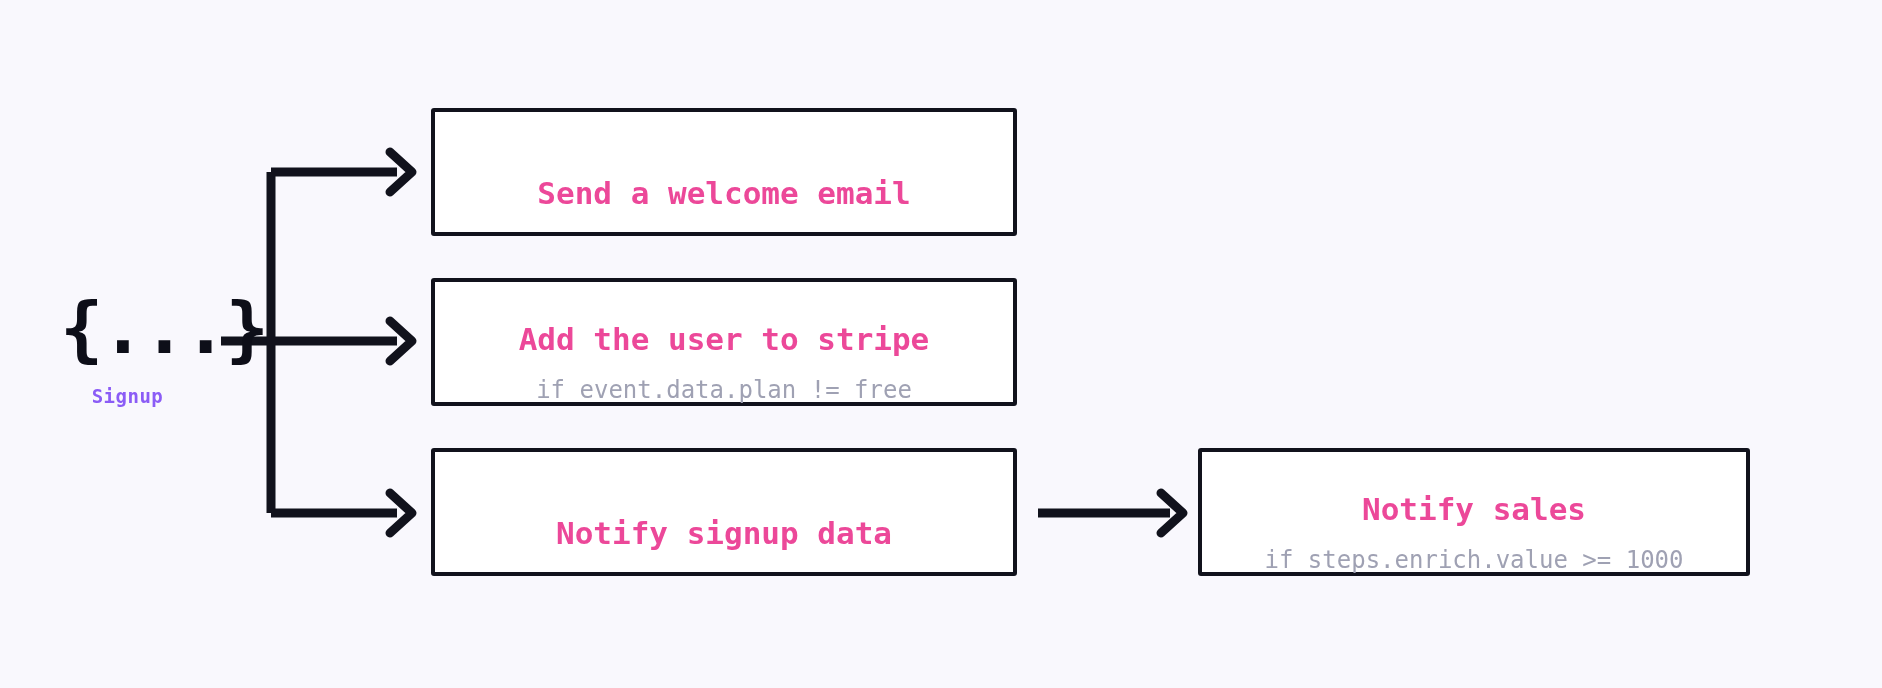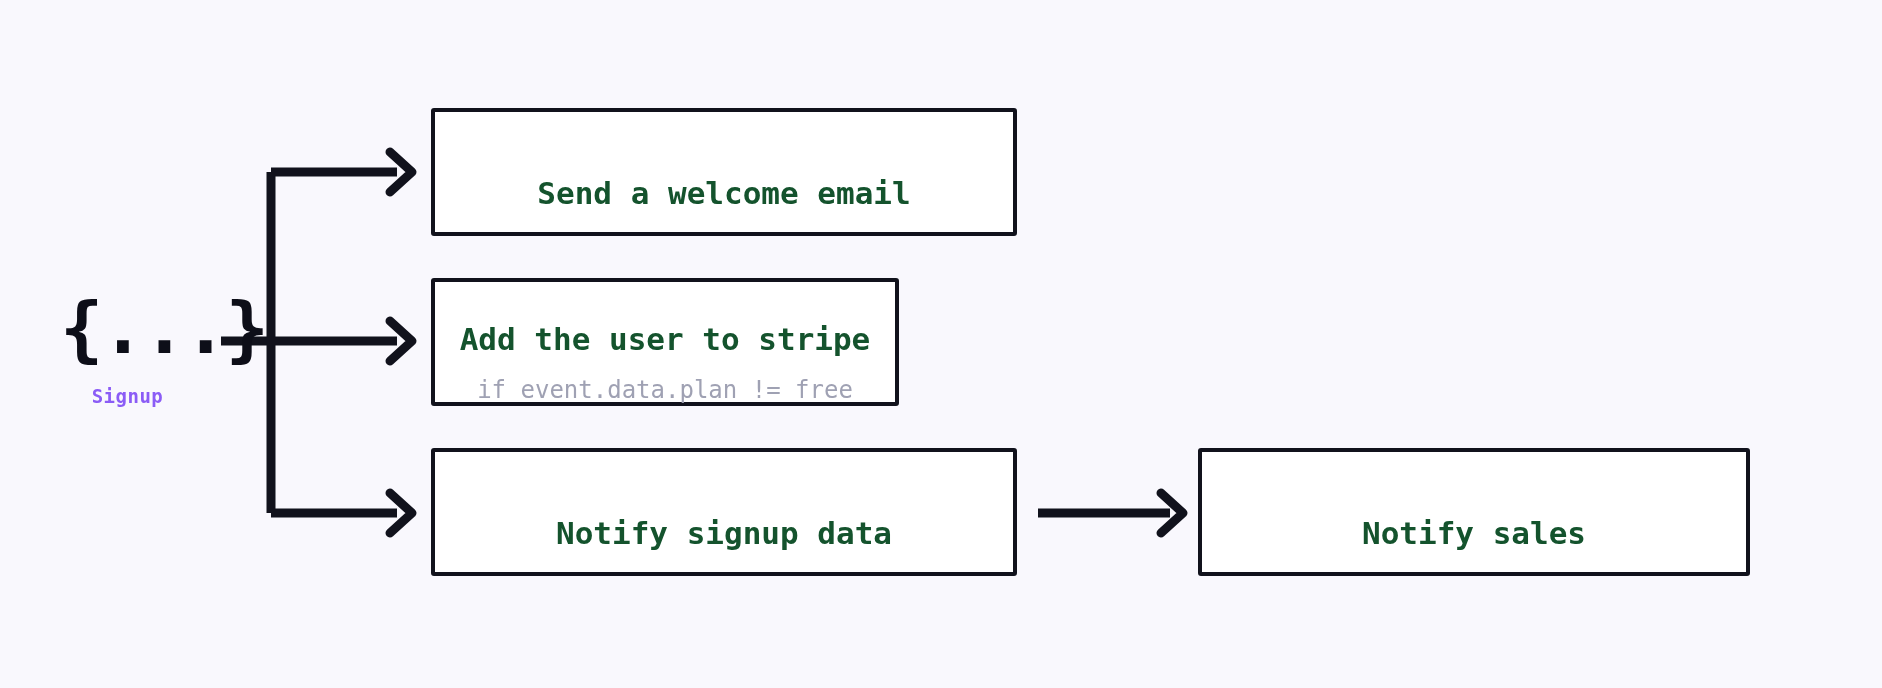--- a/index.html
+++ b/index.html
@@ -67,40 +67,40 @@
     box-sizing: border-box;
     display: flex;
     flex-direction: column;
     align-items: center;
     justify-content: center;
   }
   .step-title {
     font-family: "DejaVu Sans Mono", "Liberation Mono", monospace;
     font-size: 31px;
     font-weight: bold;
-    color: #14532d;
+    color: #ec4899;
     line-height: 1.12;
     letter-spacing: 0px;
     white-space: nowrap;
     margin-top: 43px;
   }
   .step-subtitle {
     font-family: "DejaVu Sans Mono", "Liberation Mono", monospace;
     font-size: 24px;
     font-weight: normal;
     color: #9fa1b3;
     line-height: 1.2;
     margin-top: 20px;
     white-space: nowrap;
   }
   .step-subtitle:empty { display: none; }
 
   
   #step-welcome-email { left: 431px; top: 108px;  width: 586px; height: 128px; }
-  #step-add-stripe    { left: 431px; top: 278px;  width: 468px; height: 128px; }
+  #step-add-stripe    { left: 431px; top: 278px;  width: 586px; height: 128px; }
   #step-enrich-data   { left: 431px; top: 448px;  width: 586px; height: 128px; }
   #step-notify-sales  { left: 1198px; top: 448px; width: 552px; height: 128px; }
 </style>
 </head>
 <body>
 
 <div id="canvas">
 
   <svg id="connectors" viewBox="0 0 1882 688">
     <g fill="none" stroke="#11121c" stroke-width="9" stroke-linecap="butt" stroke-linejoin="miter">
@@ -141,15 +141,16 @@
     <div class="step-subtitle">if event.data.plan != free</div>
   </div>
 
   <div class="step-box" id="step-enrich-data">
     <div class="step-title">Notify signup data</div>
 
   </div>
 
   <div class="step-box" id="step-notify-sales">
     <div class="step-title">Notify sales</div>
+    <div class="step-subtitle">if steps.enrich.value &gt;= 1000</div>
   </div>
 
 </div>
 
 </body></html>

